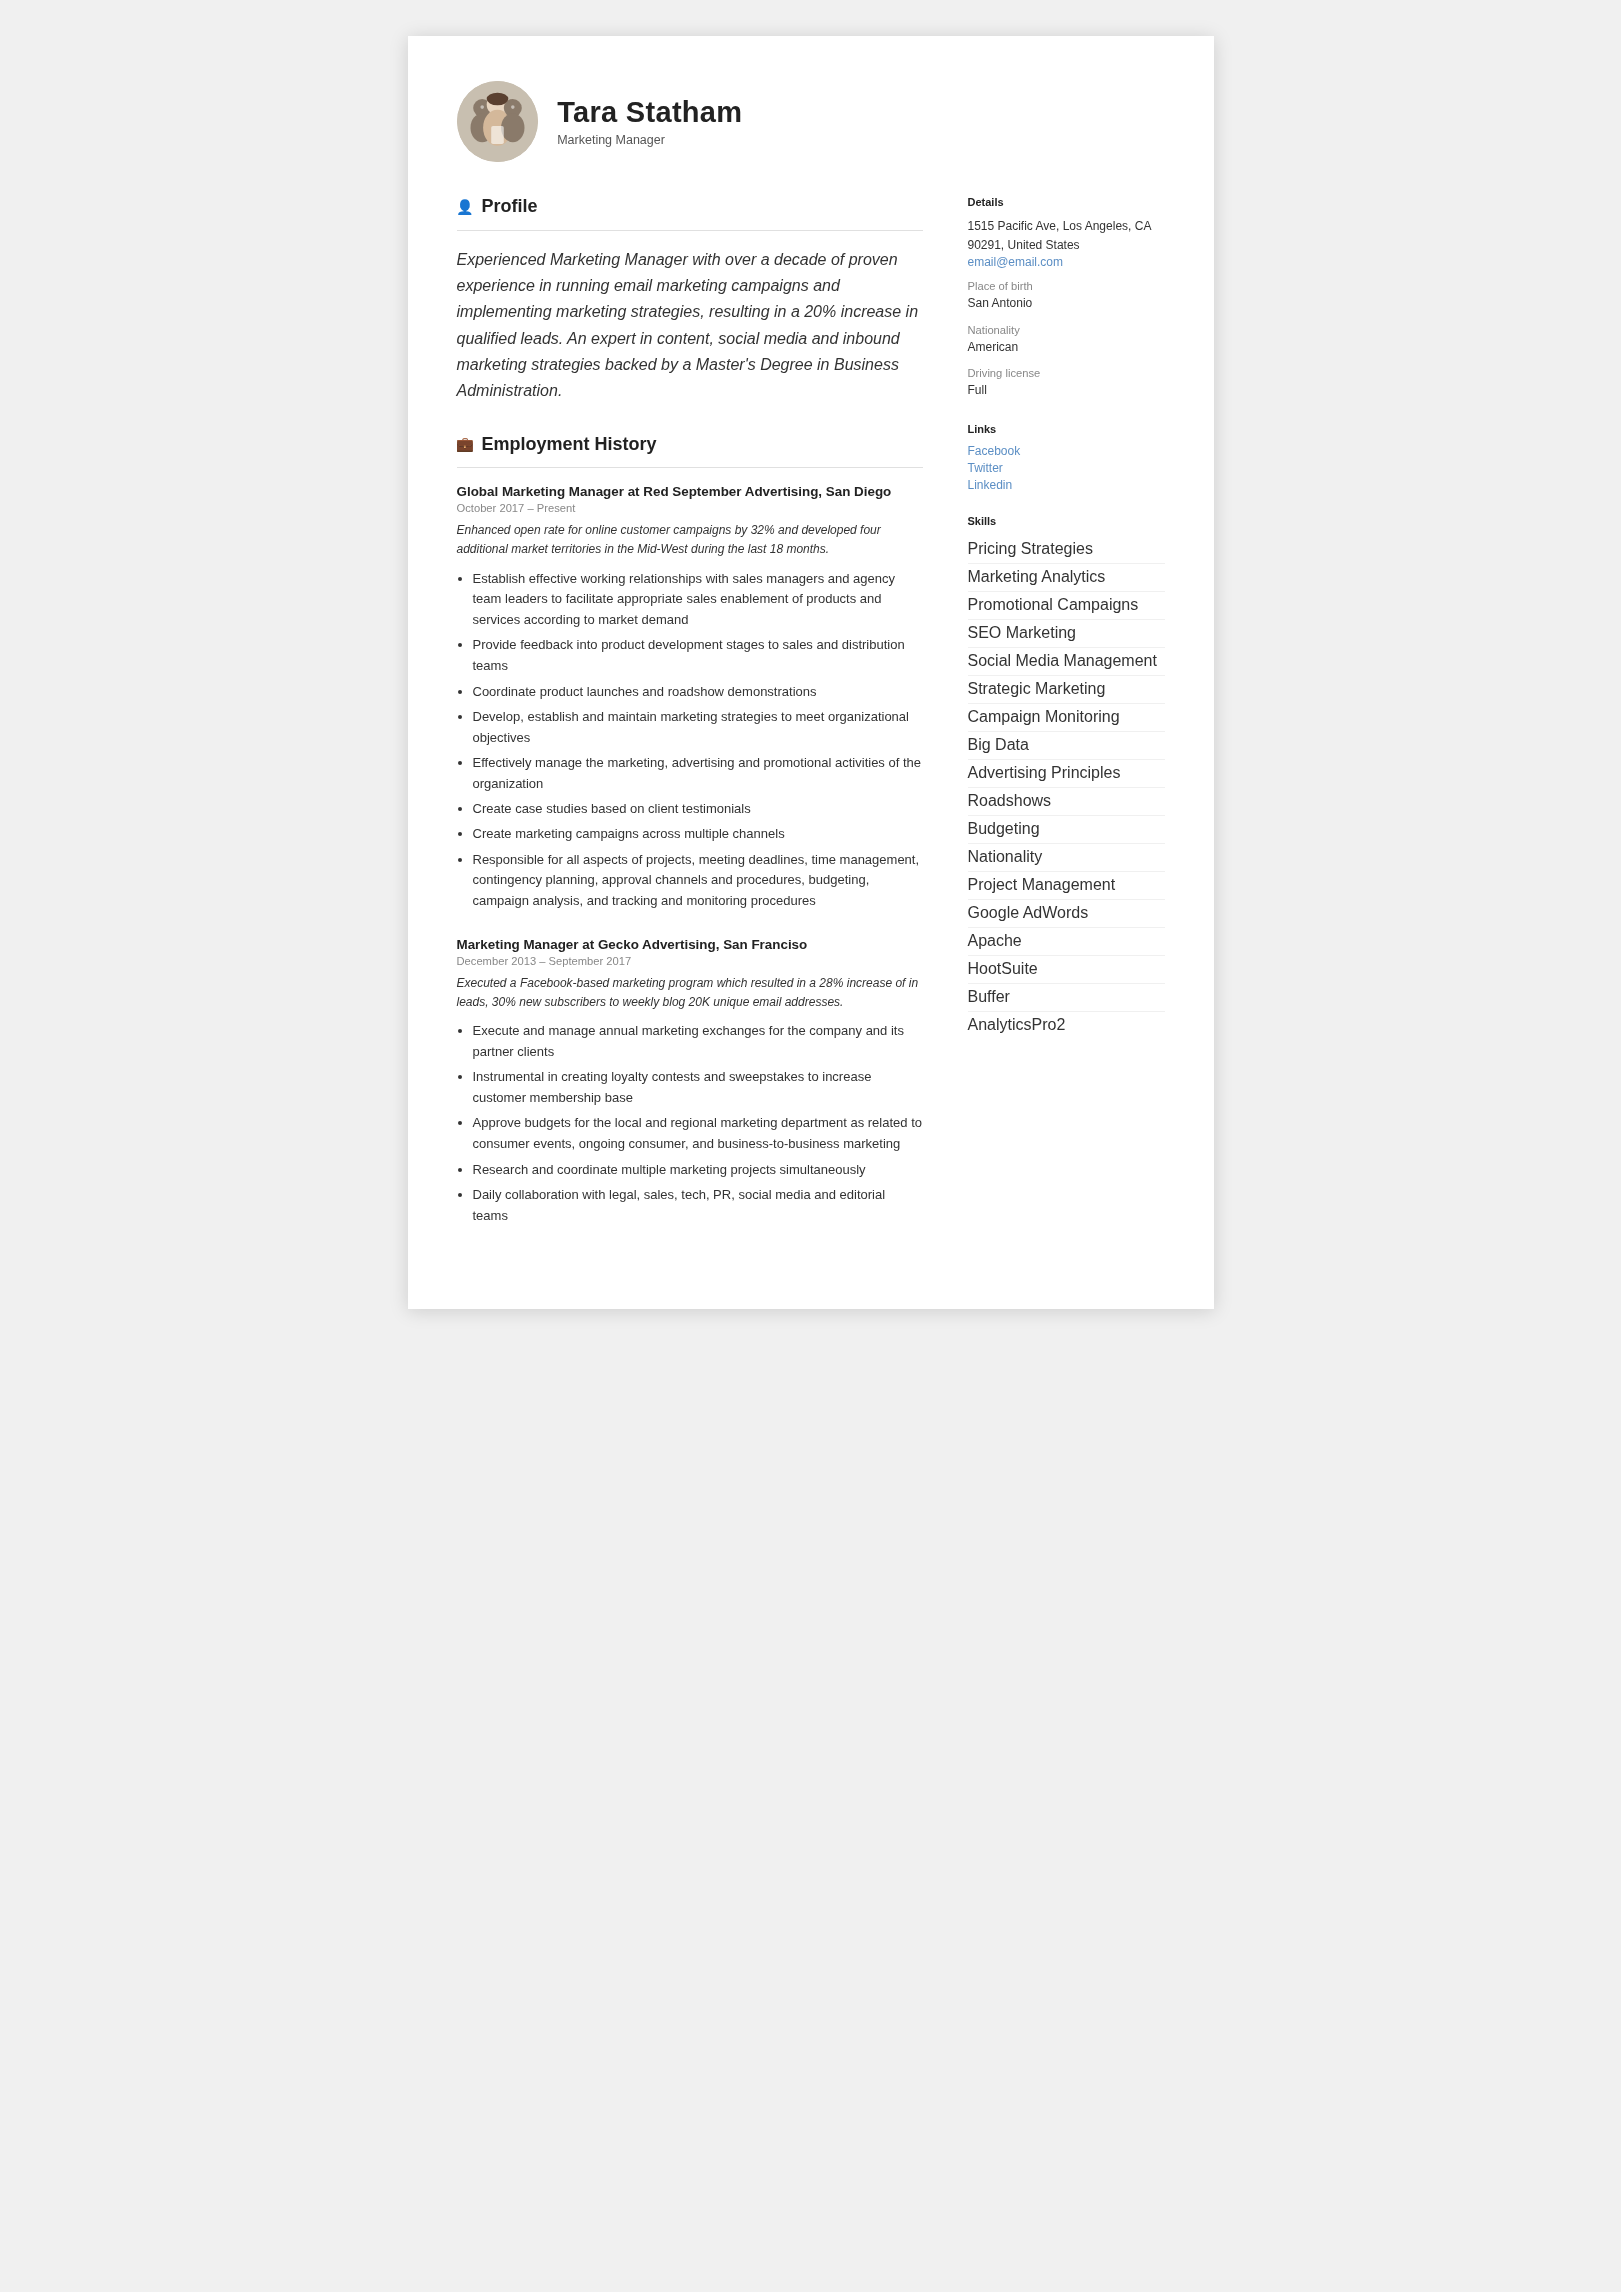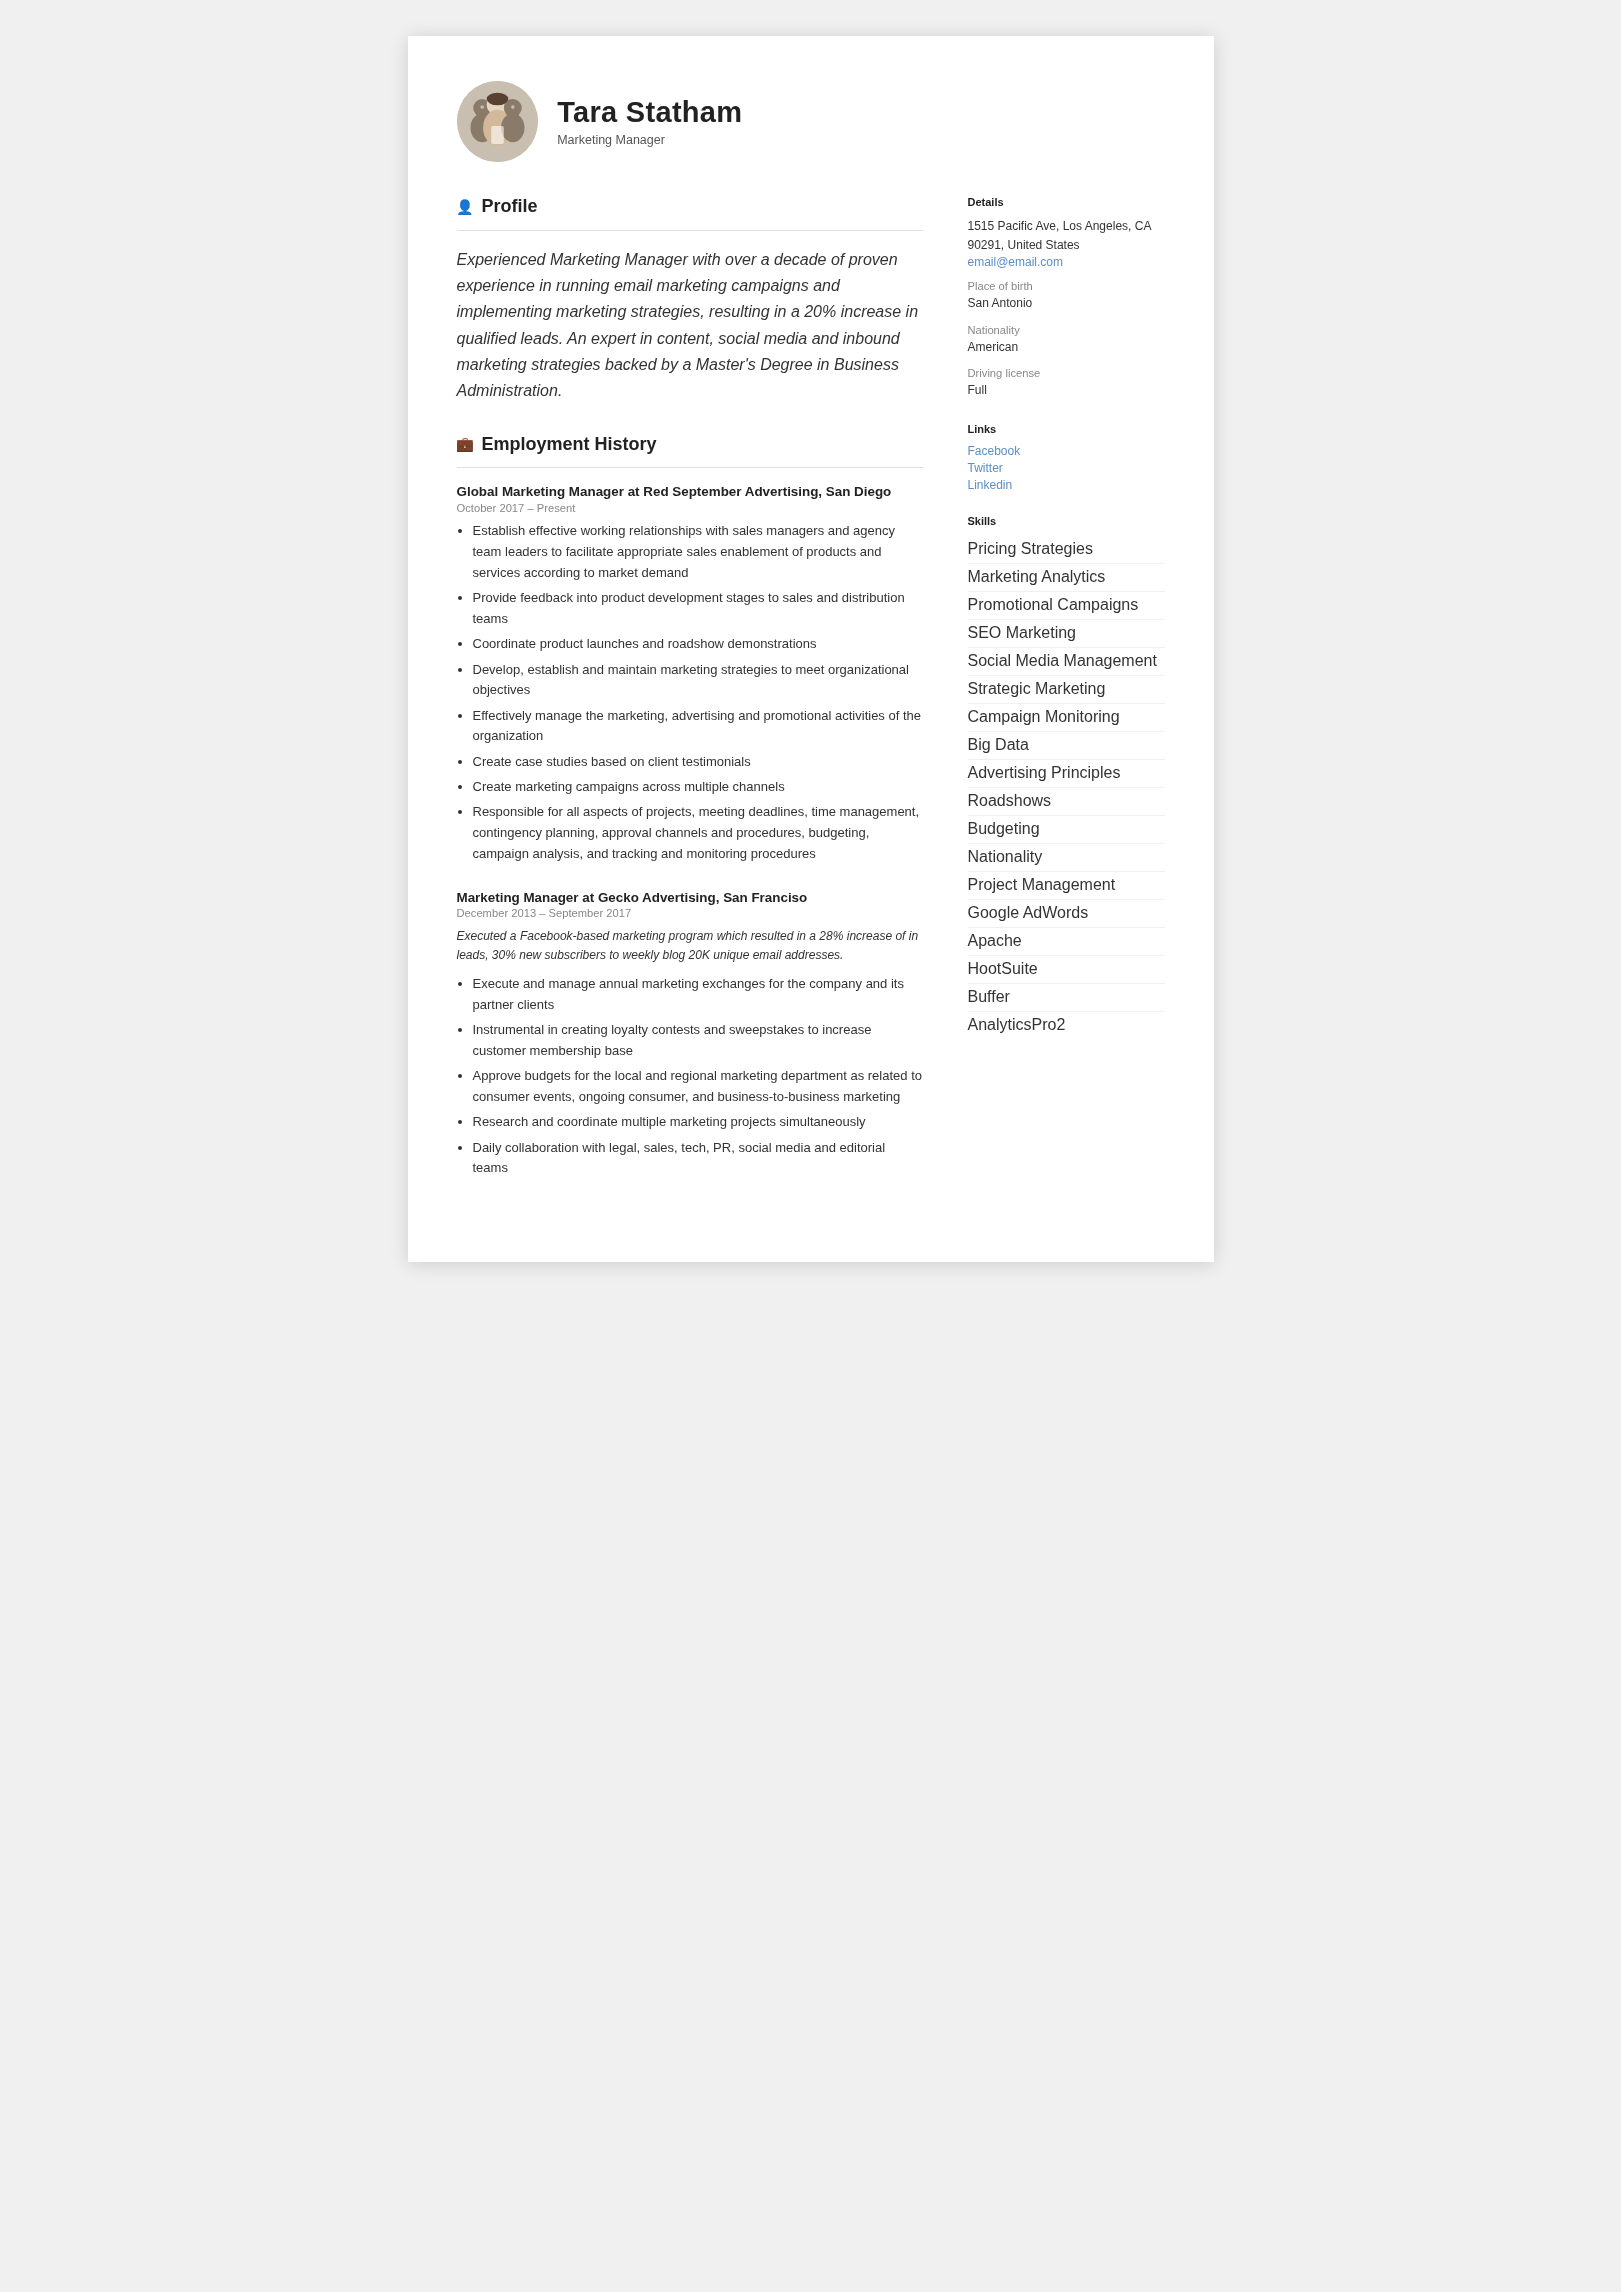--- a/index.html
+++ b/index.html
@@ -199,20 +199,21 @@
       <div class="section">
         <div class="section-title">
           <span class="icon">💼</span>
           <span>Employment History</span>
         </div>
         <hr class="divider">
 
         <div class="job">
           <div class="job-title">Global Marketing Manager at Red September Advertising, San Diego</div>
           <div class="job-dates">October 2017 – Present</div>
+          <p class="job-summary">Enhanced open rate for online customer campaigns by 32% and developed four additional market territories in the Mid-West during the last 18 months.</p>
           <ul class="job-bullets">
             <li>Establish effective working relationships with sales managers and agency team leaders to facilitate appropriate sales enablement of products and services according to market demand</li>
             <li>Provide feedback into product development stages to sales and distribution teams</li>
             <li>Coordinate product launches and roadshow demonstrations</li>
             <li>Develop, establish and maintain marketing strategies to meet organizational objectives</li>
             <li>Effectively manage the marketing, advertising and promotional activities of the organization</li>
             <li>Create case studies based on client testimonials</li>
             <li>Create marketing campaigns across multiple channels</li>
             <li>Responsible for all aspects of projects, meeting deadlines, time management, contingency planning, approval channels and procedures, budgeting, campaign analysis, and tracking and monitoring procedures</li>
           </ul>

